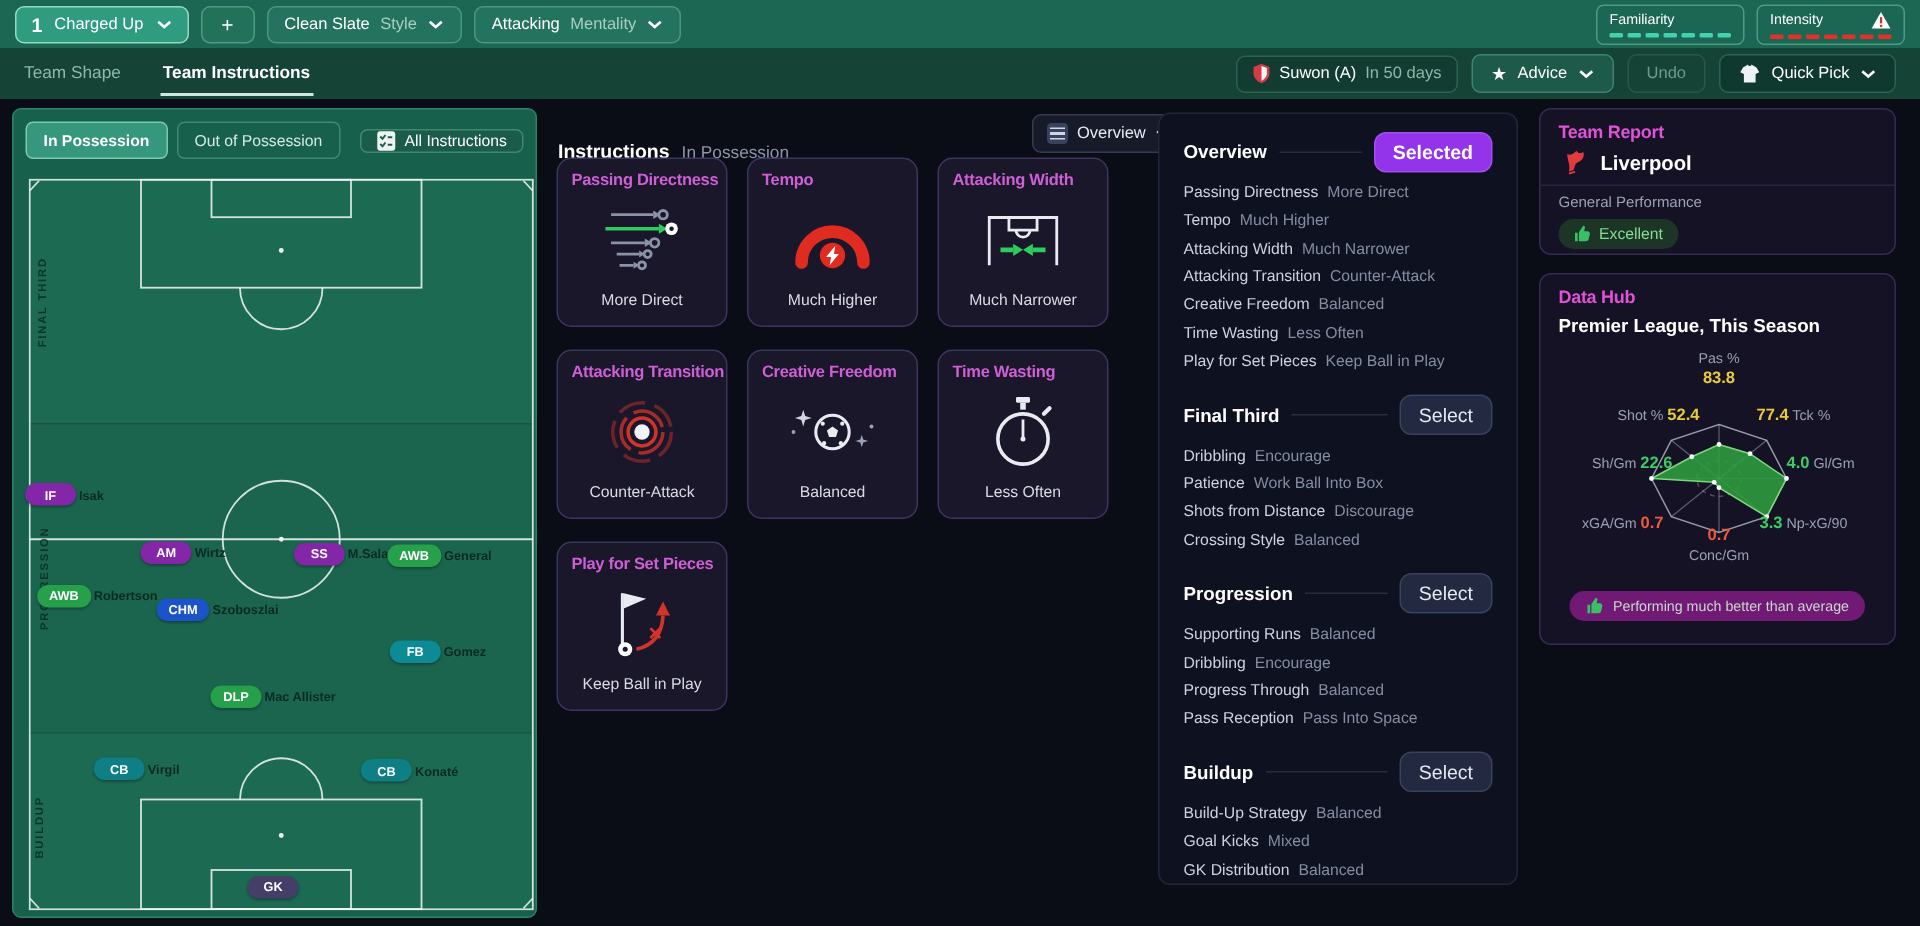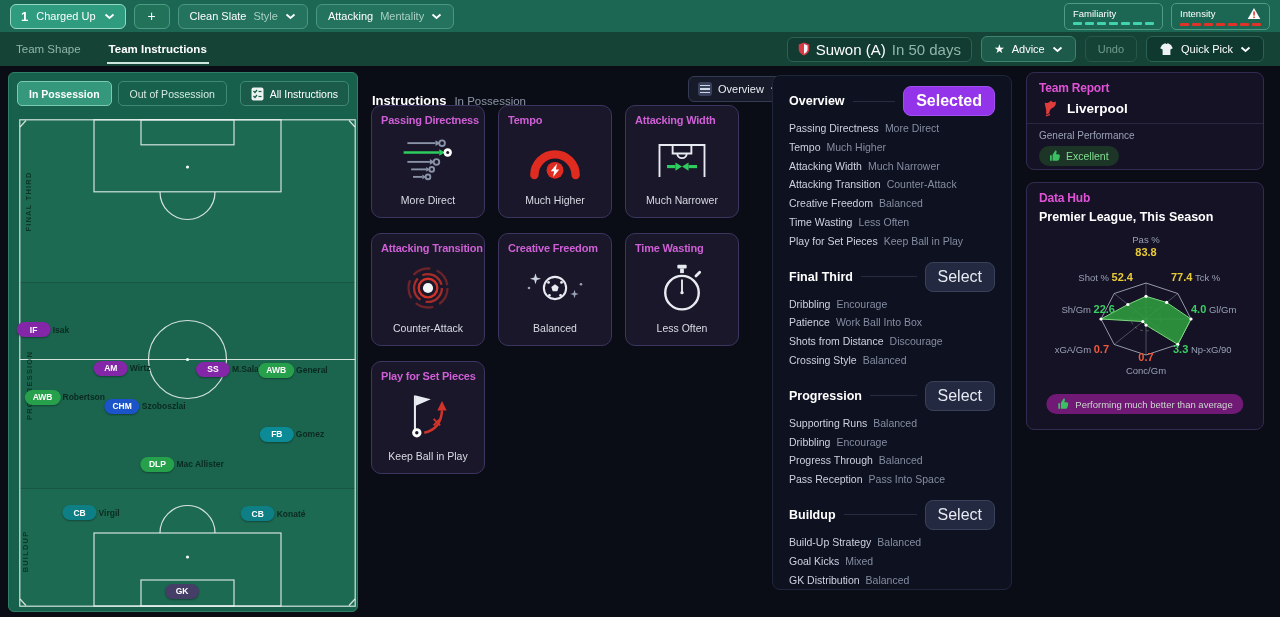--- a/index.html
+++ b/index.html
@@ -19,33 +19,33 @@
   .meter-top { font-size:9.5px; display:flex; align-items:center; justify-content:space-between; gap:10px; }
   .dashes { display:flex; gap:3px; }
   .dash { width:9px; height:3px; border-radius:1px; }
 
   
   .navbar { position:absolute; top:32px; left:0; right:0; height:34px; background:#154437; display:flex; align-items:center; padding:4px 16px; }
   .nav-tab { font-size:11.5px; color:#8fb6a9; height:34px; display:flex; align-items:center; position:relative; margin-right:28px; cursor:pointer; }
   .nav-tab.active { color:#fff; font-weight:bold; }
   .nav-tab.active::after { content:""; position:absolute; bottom:2px; left:-2px; right:-2px; height:2px; background:#cfe8df; }
   .nav-right { margin-left:auto; display:flex; align-items:center; gap:9px; }
-  .fixture-chip { display:flex; align-items:center; gap:6px; background:#123c31; border:1px solid #2b6252; border-radius:6px; height:25px; padding:0 10px; font-size:15px; }
+  .fixture-chip { display:flex; align-items:center; gap:6px; background:#123c31; border:1px solid #2b6252; border-radius:6px; height:25px; padding:0 10px; font-size:11px; }
   .fixture-when { color:#8fb6a9; }
   .nav-btn { display:flex; align-items:center; gap:7px; background:#1d5a49; border:1px solid #3c8370; border-radius:6px; height:26px; padding:0 12px; font-size:11px; cursor:pointer; }
   .nav-btn.undo { background:transparent; border:1px solid #27584a; color:#6f9b8c; }
   .nav-btn.quickpick { background:#0f392f; border:1px solid #2b6252; }
   .star { font-size:12px; line-height:1; }
 
   
   .pitch-panel { position:absolute; left:8px; top:72px; width:350px; height:540px; background:#17614c; border:1px solid #2e8168; border-radius:6px; }
   .pitch-head { display:flex; align-items:center; padding:8px 8px 0 8px; gap:6px; }
   .ptab { height:25px; padding:0 11px; font-size:10.5px; border-radius:5px; display:flex; align-items:center; border:1px solid #3f8974; color:#d6eae2; cursor:pointer; }
   .ptab.active { background:#35977b; border-color:#7cc9b1; font-weight:bold; color:#fff; }
-  .all-instr { margin-left:auto; height:25px; display:flex; align-items:center; gap:6px; padding:0 10px; border:1px solid #3f8974; background:#1b5b49; border-radius:5px; font-size:10.5px; cursor:pointer; }
+  .all-instr { margin-left:auto; height:16px; display:flex; align-items:center; gap:6px; padding:0 10px; border:1px solid #3f8974; background:#1b5b49; border-radius:5px; font-size:10.5px; cursor:pointer; }
   .pitch { position:absolute; left:10px; top:46px; width:337px; height:488px; background:#1d6a52; }
   .pitch svg.lines { position:absolute; inset:0; }
   .zone-label { position:absolute; font-size:7.5px; font-weight:bold; letter-spacing:1.2px; color:rgba(4,38,28,0.78); transform:rotate(-90deg); transform-origin:center; white-space:nowrap; }
   .player { position:absolute; transform:translate(-50%,-40%); display:flex; align-items:center; gap:2px; z-index:2; }
   .pbadge { min-width:34px; height:15px; border-radius:8px; display:flex; align-items:center; justify-content:center; font-size:8.5px; font-weight:bold; color:#fff; padding:0 8px; box-shadow:0 1px 2px rgba(0,0,0,.35); cursor:pointer; }
   .pname { font-size:8.5px; font-weight:bold; color:#0a2a20; }
 
   
   .instr-head { position:absolute; left:372px; top:93px; display:flex; align-items:baseline; gap:8px; }
   .instr-title { font-size:13px; font-weight:bold; }
@@ -58,21 +58,21 @@
   .card-title { align-self:flex-start; padding:8px 9px 0; font-size:11px; font-weight:bold; color:#cf5fd6; line-height:1.1; letter-spacing:-0.2px; white-space:nowrap; }
   .card-icon { flex:1; display:flex; align-items:center; justify-content:center; }
   .card-value { font-size:10.5px; color:#d9dce5; margin-bottom:11px; }
 
   
   .ov-panel { position:absolute; left:772px; top:75px; width:240px; height:515px; background:#0e1120; border:1px solid #20263a; border-radius:8px; padding:12px 16px; overflow:hidden; }
   .section { margin-bottom:13px; }
   .section-head { display:flex; align-items:center; gap:8px; margin-bottom:5px; height:26px; }
   .section-title { font-size:12.5px; font-weight:bold; white-space:nowrap; }
   .section-line { flex:1; height:1px; background:#262c42; }
-  .section-btn { font-size:16px; padding:5px 12px; border-radius:8px; border:1px solid #3a4158; background:#232940; color:#e7eaf2; font-family:inherit; cursor:pointer; }
+  .section-btn { font-size:13px; padding:5px 12px; border-radius:8px; border:1px solid #3a4158; background:#232940; color:#e7eaf2; font-family:inherit; cursor:pointer; }
   .section-btn.selected { background:#9333ea; border-color:#a24ff0; font-weight:bold; color:#fff; }
   .setting-row { display:flex; gap:6px; font-size:10.5px; line-height:18.8px; cursor:pointer; }
   .setting-label { color:#ccd2e0; white-space:nowrap; }
   .setting-value { color:#848da1; white-space:nowrap; }
 
   
   .side-panel { position:absolute; left:1026px; width:238px; background:#151226; border:1px solid #332c52; border-radius:8px; padding:8px 12px; }
   .tr-panel { top:72px; height:98px; }
   .panel-title { font-size:12px; font-weight:bold; color:#e052d6; letter-spacing:-0.2px; }
   .club-row { display:flex; align-items:center; gap:9px; margin:5px 0 6px 4px; }

